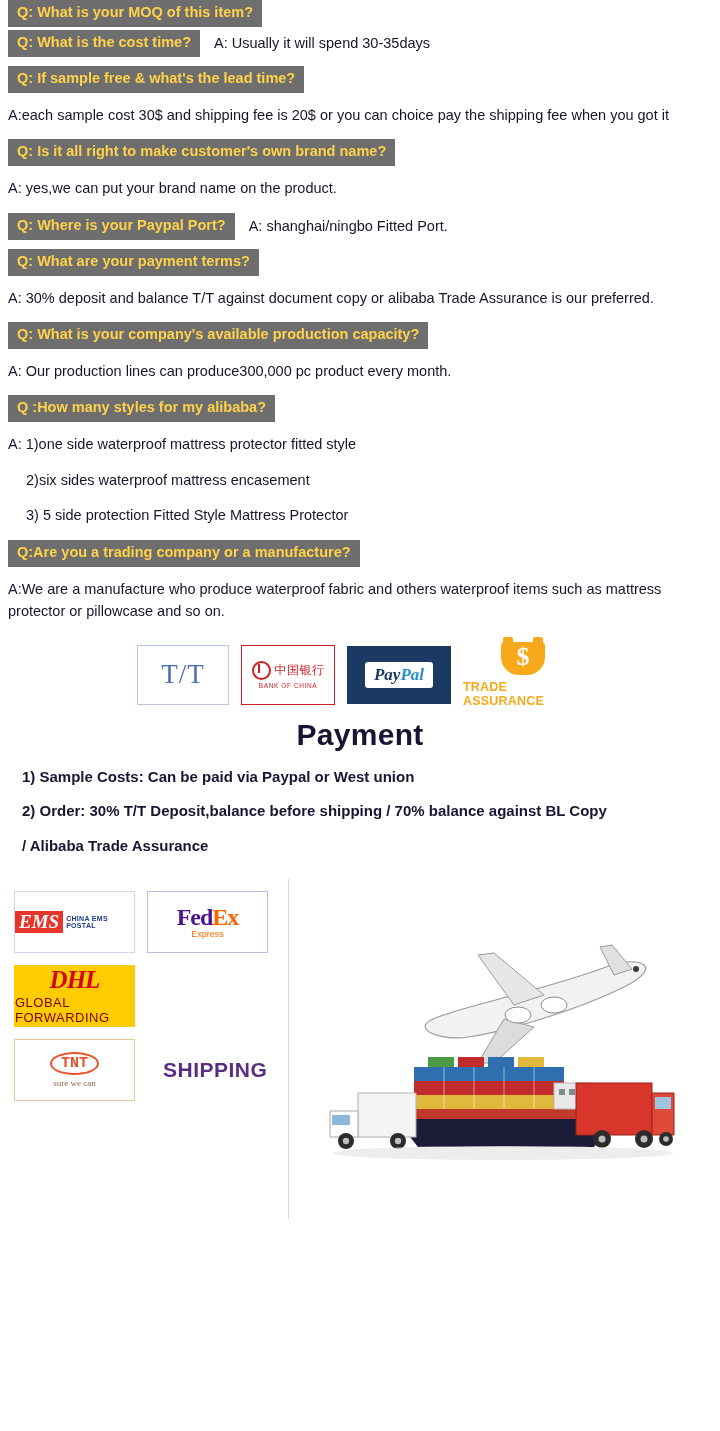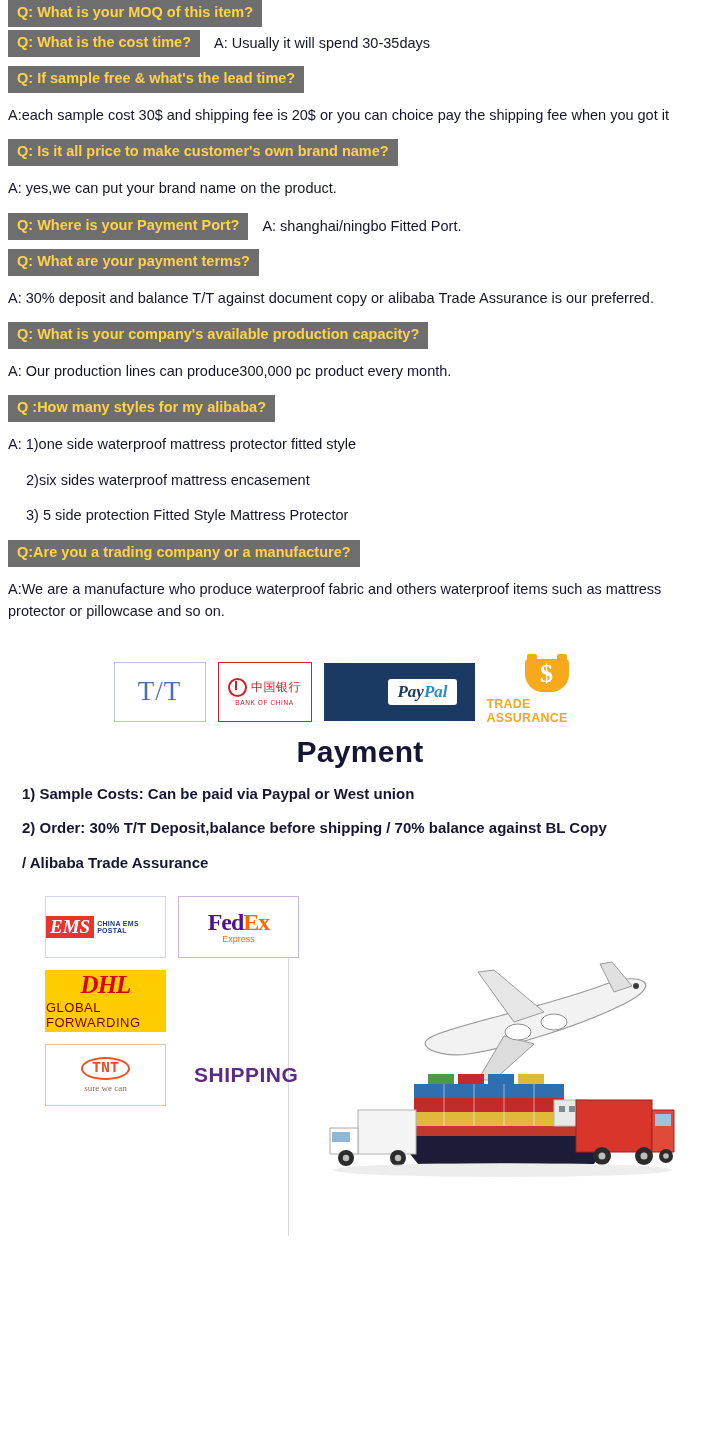--- a/index.html
+++ b/index.html
@@ -56,21 +56,21 @@
     padding-left: 18px;
   }
   .gap-sm { height: 6px; }
 
   
   .payment-logos {
     display: flex;
     align-items: center;
     justify-content: center;
     gap: 12px;
-    margin-top: 36px;
+    margin-top: 19px;
   }
   .logo-box {
     background: #fff;
     display: flex;
     align-items: center;
     justify-content: center;
   }
   .tt-box {
     width: 90px;
     height: 58px;
@@ -122,21 +122,20 @@
     font-size: 6.5px;
     letter-spacing: 0.6px;
   }
   .paypal-box {
     width: 104px;
     height: 58px;
     background: #1b3a63;
     display: flex;
     align-items: center;
     justify-content: center;
-    padding-left: 47px;
   }
   .paypal-pill {
     background: #ffffff;
     border-radius: 3px;
     padding: 3px 9px;
     font-size: 17px;
     font-style: italic;
     font-weight: bold;
     font-family: "Liberation Serif", serif;
   }
@@ -206,23 +205,22 @@
 
   
   .shipping {
     position: relative;
     margin-top: 22px;
     height: 330px;
   }
   .ship-left {
     position: absolute;
     left: 14px;
-    top: 0;
+    top: 12px;
     width: 262px;
-    margin-left: 31px;
   }
   .ship-divider {
     position: absolute;
     left: 288px;
     top: 0;
     width: 1px;
     height: 340px;
     background: #d8d8d8;
   }
   .ship-row {
@@ -371,26 +369,26 @@
       <span class="a">A: Usually it will spend 30-35days</span>
     </div>
 
     <div class="gap-sm"></div>
     <div class="qa-row">
       <span class="q">Q: If sample free &amp; what's the lead time?</span>
     </div>
     <div class="a-block">A:each sample cost 30$ and shipping fee is 20$ or you can choice pay the shipping fee when you got it</div>
 
     <div class="qa-row">
-      <span class="q">Q: Is it all price to make customer's own brand name?</span>
+      <span class="q">Q: Is it all right to make customer's own brand name?</span>
     </div>
     <div class="a-block">A: yes,we can put your brand name on the product.</div>
 
     <div class="qa-row">
-      <span class="q">Q: Where is your Payment Port?</span>
+      <span class="q">Q: Where is your Paypal Port?</span>
       <span class="a">A: shanghai/ningbo Fitted Port.</span>
     </div>
 
     <div class="gap-sm"></div>
     <div class="qa-row">
       <span class="q">Q: What are your payment terms?</span>
     </div>
     <div class="a-block">A: 30% deposit and balance T/T against document copy or alibaba Trade Assurance is our preferred.</div>
 
     <div class="qa-row">

